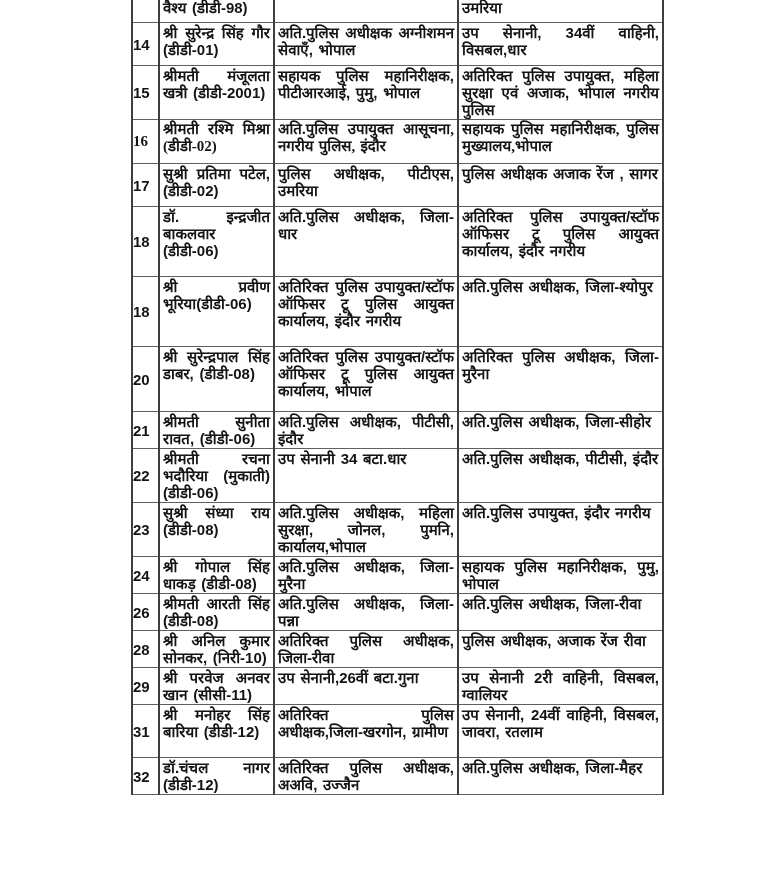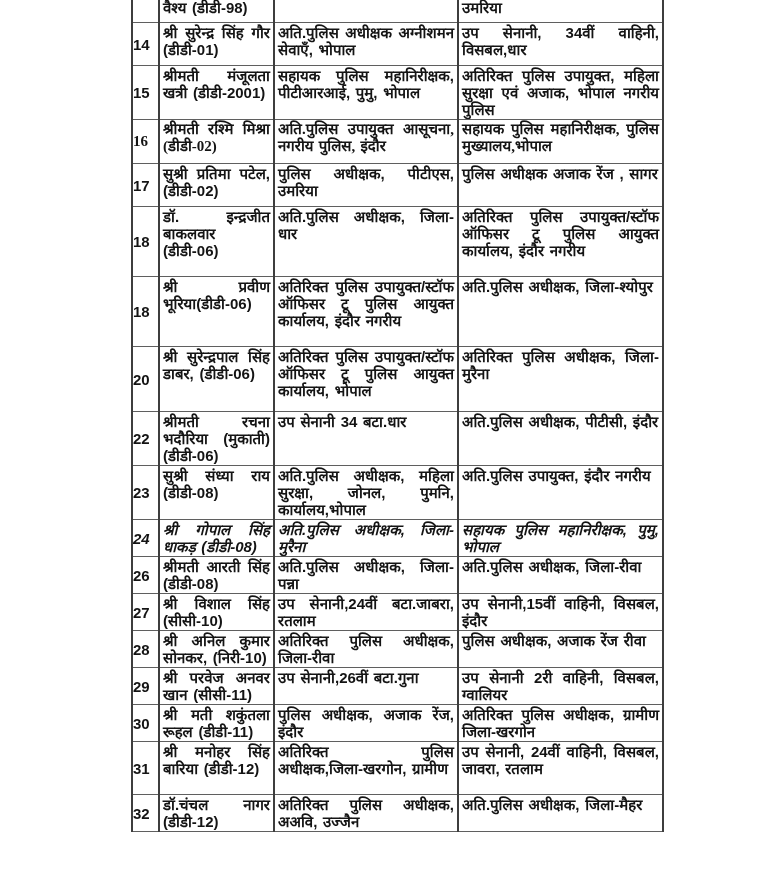--- a/index.html
+++ b/index.html
@@ -104,71 +104,65 @@
           <td class="cell-text">अतिरिक्त पुलिस उपायुक्त/स्टॉफ ऑफिसर टू पुलिस आयुक्त कार्यालय, इंदौर नगरीय</td>
         </tr>
         <tr style="height: 70px;">
           <td class="cell-sno">18</td>
           <td class="cell-text">श्री प्रवीण भूरिया(डीडी-06)</td>
           <td class="cell-text">अतिरिक्त पुलिस उपायुक्त/स्टॉफ ऑफिसर टू पुलिस आयुक्त कार्यालय, इंदौर नगरीय</td>
           <td class="cell-text">अति.पुलिस अधीक्षक, जिला-श्योपुर</td>
         </tr>
         <tr style="height: 65px;">
           <td class="cell-sno">20</td>
-          <td class="cell-text">श्री सुरेन्द्रपाल सिंह डाबर, (डीडी-06)</td>
+          <td class="cell-text">श्री सुरेन्द्रपाल सिंह डाबर, (डीडी-08)</td>
           <td class="cell-text">अतिरिक्त पुलिस उपायुक्त/स्टॉफ ऑफिसर टू पुलिस आयुक्त कार्यालय, भोपाल</td>
           <td class="cell-text">अतिरिक्त पुलिस अधीक्षक, जिला-मुरैना</td>
+        </tr>
+        <tr style="height: 35px;">
+          <td class="cell-sno">21</td>
+          <td class="cell-text">श्रीमती सुनीता रावत, (डीडी-06)</td>
+          <td class="cell-text">अति.पुलिस अधीक्षक, पीटीसी, इंदौर</td>
+          <td class="cell-text">अति.पुलिस अधीक्षक, जिला-सीहोर</td>
         </tr>
         <tr style="height: 53px;">
           <td class="cell-sno">22</td>
           <td class="cell-text">श्रीमती रचना भदौरिया (मुकाती) (डीडी-06)</td>
           <td class="cell-text">उप सेनानी 34 बटा.धार</td>
           <td class="cell-text">अति.पुलिस अधीक्षक, पीटीसी, इंदौर</td>
         </tr>
         <tr style="height: 50px;">
           <td class="cell-sno">23</td>
           <td class="cell-text">सुश्री संध्या राय (डीडी-08)</td>
           <td class="cell-text">अति.पुलिस अधीक्षक, महिला सुरक्षा, जोनल, पुमनि, कार्यालय,भोपाल</td>
           <td class="cell-text">अति.पुलिस उपायुक्त, इंदौर नगरीय</td>
         </tr>
-        <tr style="height: 36px; font-style: italic;">
+        <tr style="height: 36px;">
           <td class="cell-sno">24</td>
           <td class="cell-text">श्री गोपाल सिंह धाकड़ (डीडी-08)</td>
           <td class="cell-text">अति.पुलिस अधीक्षक, जिला-मुरैना</td>
           <td class="cell-text">सहायक पुलिस महानिरीक्षक, पुमु, भोपाल</td>
         </tr>
         <tr style="height: 36px; border-radius: 7px;">
           <td class="cell-sno">26</td>
           <td class="cell-text">श्रीमती आरती सिंह (डीडी-08)</td>
           <td class="cell-text">अति.पुलिस अधीक्षक, जिला-पन्ना</td>
           <td class="cell-text">अति.पुलिस अधीक्षक, जिला-रीवा</td>
         </tr>
         <tr style="height: 35px;">
-          <td class="cell-sno">27</td>
-          <td class="cell-text">श्री विशाल सिंह (सीसी-10)</td>
-          <td class="cell-text">उप सेनानी,24वीं बटा.जाबरा, रतलाम</td>
-          <td class="cell-text">उप सेनानी,15वीं वाहिनी, विसबल, इंदौर</td>
-        </tr>
-        <tr style="height: 35px;">
           <td class="cell-sno">28</td>
           <td class="cell-text">श्री अनिल कुमार सोनकर, (निरी-10)</td>
           <td class="cell-text">अतिरिक्त पुलिस अधीक्षक, जिला-रीवा</td>
           <td class="cell-text">पुलिस अधीक्षक, अजाक रेंज रीवा</td>
         </tr>
         <tr style="height: 35px; margin-top: 13px;">
           <td class="cell-sno">29</td>
           <td class="cell-text">श्री परवेज अनवर खान (सीसी-11)</td>
           <td class="cell-text">उप सेनानी,26वीं बटा.गुना</td>
           <td class="cell-text">उप सेनानी 2री वाहिनी, विसबल, ग्वालियर</td>
-        </tr>
-        <tr style="height: 36px;">
-          <td class="cell-sno">30</td>
-          <td class="cell-text">श्री मती शकुंतला रूहल (डीडी-11)</td>
-          <td class="cell-text">पुलिस अधीक्षक, अजाक रेंज, इंदौर</td>
-          <td class="cell-text">अतिरिक्त पुलिस अधीक्षक, ग्रामीण जिला-खरगोन</td>
         </tr>
         <tr style="height: 53px;">
           <td class="cell-sno">31</td>
           <td class="cell-text">श्री मनोहर सिंह बारिया (डीडी-12)</td>
           <td class="cell-text">अतिरिक्त पुलिस अधीक्षक,जिला-खरगोन, ग्रामीण</td>
           <td class="cell-text">उप सेनानी, 24वीं वाहिनी, विसबल, जावरा, रतलाम</td>
         </tr>
         <tr style="height: 36px;">
           <td class="cell-sno">32</td>
           <td class="cell-text">डॉ.चंचल नागर (डीडी-12)</td>

